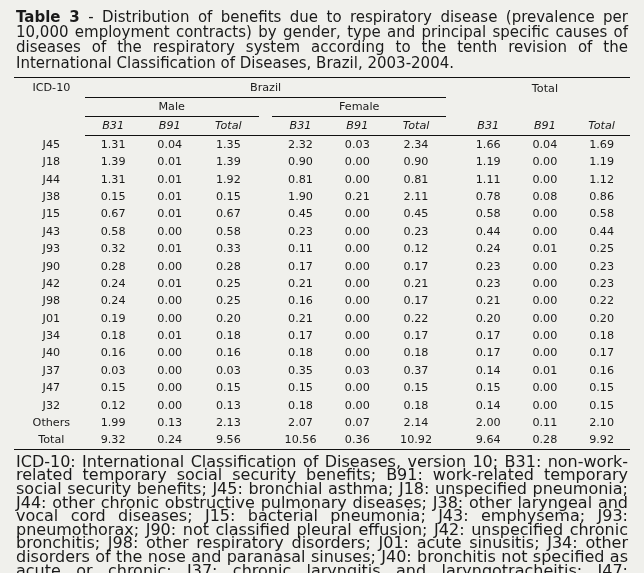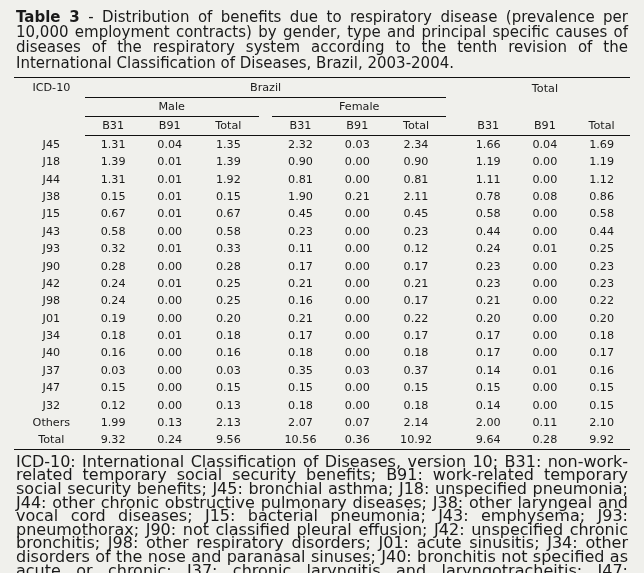--- a/index.html
+++ b/index.html
@@ -37,21 +37,21 @@
   }
   table.main td, table.main th {
     padding: 0;
     font-weight: normal;
     text-align: center;
     vertical-align: bottom;
     line-height: 16.4px;
   }
   .rule-top td { border-top: 1.4px solid #111; }
   .rule-bottom td { border-bottom: 1.4px solid #111; }
-  .thin-bottom td { border-bottom: 0.9px solid #111; }
+  .thin-bottom td { border-bottom: 0.9px solid #111; font-style: italic; }
 
   .hrow1 td { height: 19px; }
   .hrow2 td { height: 18px; }
   .hrow3 td { height: 18px; }
 
   .icd-head {
     text-align: left;
     padding-left: 4px !important;
   }
   .row-label {

